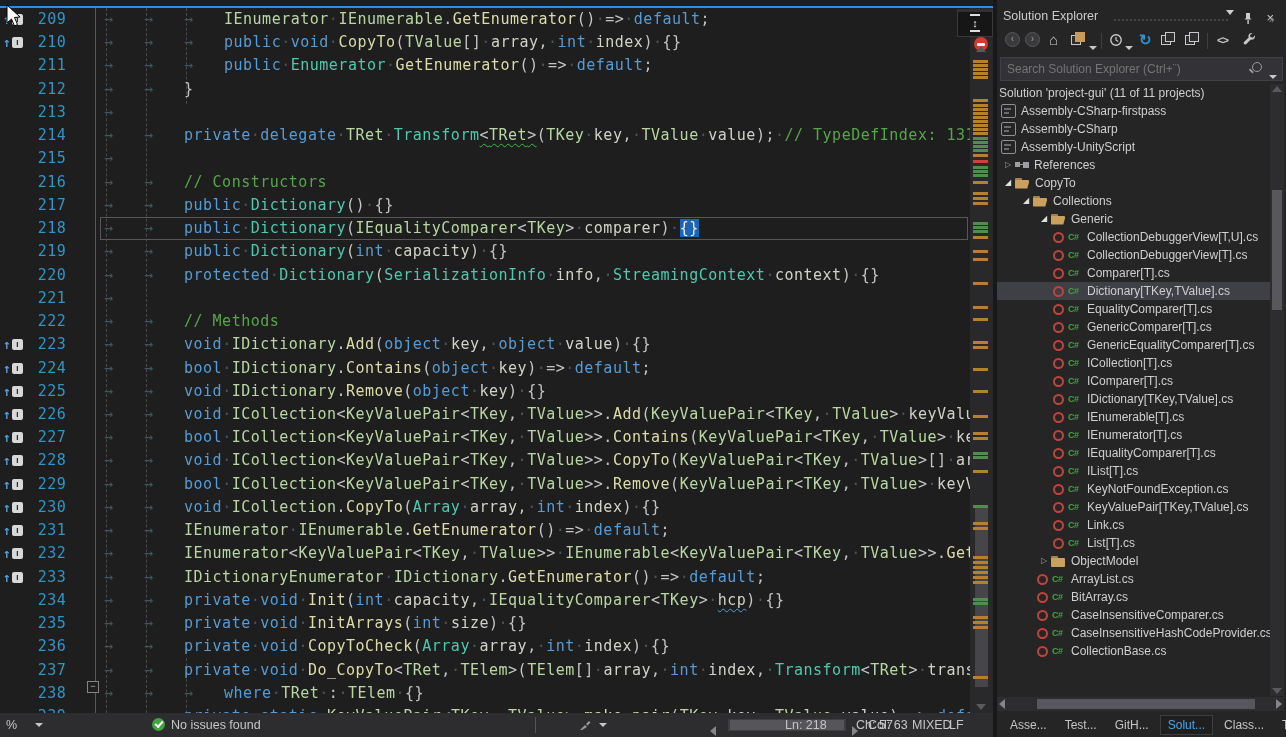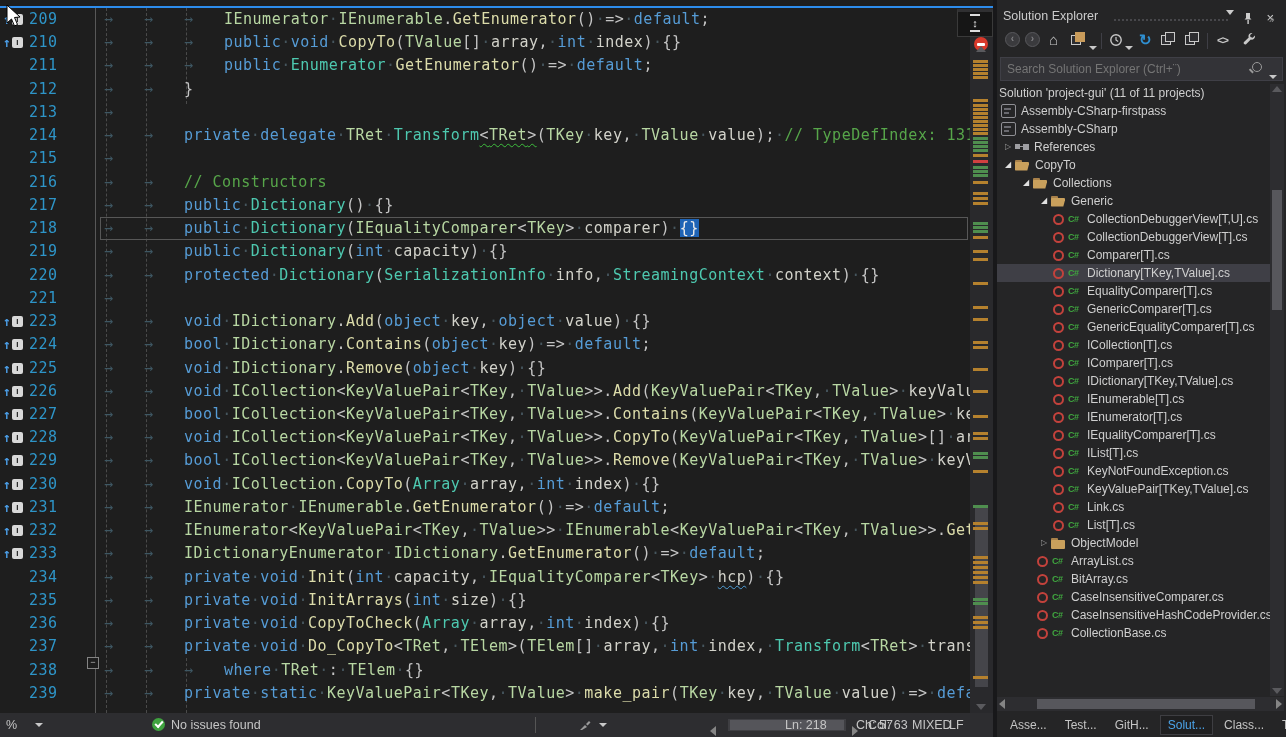--- a/index.html
+++ b/index.html
@@ -15,21 +15,21 @@
   .g2{left:146px;top:0;bottom:0;}
   .g3a{left:186px;top:0;height:96px;}
   .g3b{left:186px;top:650px;height:55px;}
   .cl{position:relative;height:23.24px;line-height:23.24px;white-space:pre;
       font-family:"DejaVu Sans Mono",monospace;font-size:15px;letter-spacing:.5px;color:#c5c5c5;}
   .gut{display:inline-block;width:26px;padding-left:3px;vertical-align:top;letter-spacing:0;}
   .ua{color:#4c9fe8;font-weight:bold;font-size:13px;}
   .ib{display:inline-block;width:11px;height:11px;line-height:11px;background:#d8d8d8;color:#1e1e1e;
       border-radius:2px;font-family:"Liberation Sans",sans-serif;font-size:8px;font-weight:bold;
       text-align:center;vertical-align:2px;margin-left:1px;}
-  .ln{display:inline-block;width:46px;text-align:left;color:#2e95c8;}
+  .ln{display:inline-block;width:46px;text-align:center;color:#2e95c8;}
   .mg{display:inline-block;width:29px;position:relative;letter-spacing:0;}
   .cbox{position:absolute;left:12px;top:6px;width:10px;height:10px;line-height:9px;border:1px solid #848484;
         background:#1e1e1e;color:#bdbdbd;font-size:9px;text-align:center;font-family:"Liberation Sans",sans-serif;}
   .cur::after{content:"";position:absolute;left:100px;right:2px;top:0;bottom:0;border:1px solid #575757;pointer-events:none;}
   .tab{display:inline-block;width:40px;color:#3e5763;letter-spacing:0;}
   .k{color:#569cd6;} .t{color:#4ec9b0;} .i{color:#b8d7a3;} .m{color:#dcdcaa;}
   .p{color:#d2d2ca;font-weight:500;} .d{color:#c5c5c5;} .c{color:#57a64a;}
   .s{color:#46565e;}
   .x{background:#1e63b5;color:#eaeaea;}
   .qg{text-decoration:underline wavy #3ebe3e 1px;text-underline-offset:3px;}
@@ -151,20 +151,21 @@
           <div class="cl"><span class="gut"></span><span class="ln">212</span><span class="mg"></span><span><span class="tab">→</span><span class="tab">→</span><span class="d">}</span></span></div>
           <div class="cl"><span class="gut"></span><span class="ln">213</span><span class="mg"></span><span><span class="tab">→</span></span></div>
           <div class="cl"><span class="gut"></span><span class="ln">214</span><span class="mg"></span><span><span class="tab">→</span><span class="tab">→</span><span class="k">private</span><span class="s">·</span><span class="k">delegate</span><span class="s">·</span><span class="i">TRet</span><span class="s">·</span><span class="t">Transform</span><span class="d qg">&lt;</span><span class="i qg">TRet</span><span class="d qg">&gt;</span><span class="d">(</span><span class="i">TKey</span><span class="s">·</span><span class="p">key</span><span class="d">,</span><span class="s">·</span><span class="i">TValue</span><span class="s">·</span><span class="p">value</span><span class="d">);</span><span class="s">·</span><span class="c">// TypeDefIndex: 13166</span></span></div>
           <div class="cl"><span class="gut"></span><span class="ln">215</span><span class="mg"></span><span><span class="tab">→</span></span></div>
           <div class="cl"><span class="gut"></span><span class="ln">216</span><span class="mg"></span><span><span class="tab">→</span><span class="tab">→</span><span class="c">// Constructors</span></span></div>
           <div class="cl"><span class="gut"></span><span class="ln">217</span><span class="mg"></span><span><span class="tab">→</span><span class="tab">→</span><span class="k">public</span><span class="s">·</span><span class="t">Dictionary</span><span class="d">()</span><span class="s">·</span><span class="d">{}</span></span></div>
           <div class="cl cur"><span class="gut"></span><span class="ln">218</span><span class="mg"></span><span><span class="tab">→</span><span class="tab">→</span><span class="k">public</span><span class="s">·</span><span class="t">Dictionary</span><span class="d">(</span><span class="i">IEqualityComparer</span><span class="d">&lt;</span><span class="i">TKey</span><span class="d">&gt;</span><span class="s">·</span><span class="p">comparer</span><span class="d">)</span><span class="s">·</span><span class="x">{}</span></span></div>
           <div class="cl"><span class="gut"></span><span class="ln">219</span><span class="mg"></span><span><span class="tab">→</span><span class="tab">→</span><span class="k">public</span><span class="s">·</span><span class="t">Dictionary</span><span class="d">(</span><span class="k">int</span><span class="s">·</span><span class="p">capacity</span><span class="d">)</span><span class="s">·</span><span class="d">{}</span></span></div>
           <div class="cl"><span class="gut"></span><span class="ln">220</span><span class="mg"></span><span><span class="tab">→</span><span class="tab">→</span><span class="k">protected</span><span class="s">·</span><span class="t">Dictionary</span><span class="d">(</span><span class="t">SerializationInfo</span><span class="s">·</span><span class="p">info</span><span class="d">,</span><span class="s">·</span><span class="t">StreamingContext</span><span class="s">·</span><span class="p">context</span><span class="d">)</span><span class="s">·</span><span class="d">{}</span></span></div>
           <div class="cl"><span class="gut"></span><span class="ln">221</span><span class="mg"></span><span><span class="tab">→</span></span></div>
+          <div class="cl"><span class="gut"></span><span class="ln">222</span><span class="mg"></span><span><span class="tab">→</span><span class="tab">→</span><span class="c">// Methods</span></span></div>
           <div class="cl"><span class="gut"><span class="ua">↑</span><span class="ib">I</span></span><span class="ln">223</span><span class="mg"></span><span><span class="tab">→</span><span class="tab">→</span><span class="k">void</span><span class="s">·</span><span class="i">IDictionary</span><span class="d">.</span><span class="m">Add</span><span class="d">(</span><span class="k">object</span><span class="s">·</span><span class="p">key</span><span class="d">,</span><span class="s">·</span><span class="k">object</span><span class="s">·</span><span class="p">value</span><span class="d">)</span><span class="s">·</span><span class="d">{}</span></span></div>
           <div class="cl"><span class="gut"><span class="ua">↑</span><span class="ib">I</span></span><span class="ln">224</span><span class="mg"></span><span><span class="tab">→</span><span class="tab">→</span><span class="k">bool</span><span class="s">·</span><span class="i">IDictionary</span><span class="d">.</span><span class="m">Contains</span><span class="d">(</span><span class="k">object</span><span class="s">·</span><span class="p">key</span><span class="d">)</span><span class="s">·</span><span class="d">=&gt;</span><span class="s">·</span><span class="k">default</span><span class="d">;</span></span></div>
           <div class="cl"><span class="gut"><span class="ua">↑</span><span class="ib">I</span></span><span class="ln">225</span><span class="mg"></span><span><span class="tab">→</span><span class="tab">→</span><span class="k">void</span><span class="s">·</span><span class="i">IDictionary</span><span class="d">.</span><span class="m">Remove</span><span class="d">(</span><span class="k">object</span><span class="s">·</span><span class="p">key</span><span class="d">)</span><span class="s">·</span><span class="d">{}</span></span></div>
           <div class="cl"><span class="gut"><span class="ua">↑</span><span class="ib">I</span></span><span class="ln">226</span><span class="mg"></span><span><span class="tab">→</span><span class="tab">→</span><span class="k">void</span><span class="s">·</span><span class="i">ICollection</span><span class="d">&lt;</span><span class="i">KeyValuePair</span><span class="d">&lt;</span><span class="i">TKey</span><span class="d">,</span><span class="s">·</span><span class="i">TValue</span><span class="d">&gt;&gt;.</span><span class="m">Add</span><span class="d">(</span><span class="i">KeyValuePair</span><span class="d">&lt;</span><span class="i">TKey</span><span class="d">,</span><span class="s">·</span><span class="i">TValue</span><span class="d">&gt;</span><span class="s">·</span><span class="p">keyValuePair</span></span></div>
           <div class="cl"><span class="gut"><span class="ua">↑</span><span class="ib">I</span></span><span class="ln">227</span><span class="mg"></span><span><span class="tab">→</span><span class="tab">→</span><span class="k">bool</span><span class="s">·</span><span class="i">ICollection</span><span class="d">&lt;</span><span class="i">KeyValuePair</span><span class="d">&lt;</span><span class="i">TKey</span><span class="d">,</span><span class="s">·</span><span class="i">TValue</span><span class="d">&gt;&gt;.</span><span class="m">Contains</span><span class="d">(</span><span class="i">KeyValuePair</span><span class="d">&lt;</span><span class="i">TKey</span><span class="d">,</span><span class="s">·</span><span class="i">TValue</span><span class="d">&gt;</span><span class="s">·</span><span class="p">keyValuePair</span></span></div>
           <div class="cl"><span class="gut"><span class="ua">↑</span><span class="ib">I</span></span><span class="ln">228</span><span class="mg"></span><span><span class="tab">→</span><span class="tab">→</span><span class="k">void</span><span class="s">·</span><span class="i">ICollection</span><span class="d">&lt;</span><span class="i">KeyValuePair</span><span class="d">&lt;</span><span class="i">TKey</span><span class="d">,</span><span class="s">·</span><span class="i">TValue</span><span class="d">&gt;&gt;.</span><span class="m">CopyTo</span><span class="d">(</span><span class="i">KeyValuePair</span><span class="d">&lt;</span><span class="i">TKey</span><span class="d">,</span><span class="s">·</span><span class="i">TValue</span><span class="d">&gt;[]</span><span class="s">·</span><span class="p">array</span></span></div>
           <div class="cl"><span class="gut"><span class="ua">↑</span><span class="ib">I</span></span><span class="ln">229</span><span class="mg"></span><span><span class="tab">→</span><span class="tab">→</span><span class="k">bool</span><span class="s">·</span><span class="i">ICollection</span><span class="d">&lt;</span><span class="i">KeyValuePair</span><span class="d">&lt;</span><span class="i">TKey</span><span class="d">,</span><span class="s">·</span><span class="i">TValue</span><span class="d">&gt;&gt;.</span><span class="m">Remove</span><span class="d">(</span><span class="i">KeyValuePair</span><span class="d">&lt;</span><span class="i">TKey</span><span class="d">,</span><span class="s">·</span><span class="i">TValue</span><span class="d">&gt;</span><span class="s">·</span><span class="p">keyValuePair</span></span></div>
           <div class="cl"><span class="gut"><span class="ua">↑</span><span class="ib">I</span></span><span class="ln">230</span><span class="mg"></span><span><span class="tab">→</span><span class="tab">→</span><span class="k">void</span><span class="s">·</span><span class="i">ICollection</span><span class="d">.</span><span class="m">CopyTo</span><span class="d">(</span><span class="t">Array</span><span class="s">·</span><span class="p">array</span><span class="d">,</span><span class="s">·</span><span class="k">int</span><span class="s">·</span><span class="p">index</span><span class="d">)</span><span class="s">·</span><span class="d">{}</span></span></div>
           <div class="cl"><span class="gut"><span class="ua">↑</span><span class="ib">I</span></span><span class="ln">231</span><span class="mg"></span><span><span class="tab">→</span><span class="tab">→</span><span class="i">IEnumerator</span><span class="s">·</span><span class="i">IEnumerable</span><span class="d">.</span><span class="m">GetEnumerator</span><span class="d">()</span><span class="s">·</span><span class="d">=&gt;</span><span class="s">·</span><span class="k">default</span><span class="d">;</span></span></div>
           <div class="cl"><span class="gut"><span class="ua">↑</span><span class="ib">I</span></span><span class="ln">232</span><span class="mg"></span><span><span class="tab">→</span><span class="tab">→</span><span class="i">IEnumerator</span><span class="d">&lt;</span><span class="i">KeyValuePair</span><span class="d">&lt;</span><span class="i">TKey</span><span class="d">,</span><span class="s">·</span><span class="i">TValue</span><span class="d">&gt;&gt;</span><span class="s">·</span><span class="i">IEnumerable</span><span class="d">&lt;</span><span class="i">KeyValuePair</span><span class="d">&lt;</span><span class="i">TKey</span><span class="d">,</span><span class="s">·</span><span class="i">TValue</span><span class="d">&gt;&gt;.</span><span class="m">GetEnumerator</span></span></div>
@@ -332,20 +333,27 @@
           <span class="lbl">Assembly-CSharp-firstpass</span>
         </div>
         <div class="trow" style="padding-left: 4px;">
           <span class="ic-asm">
             <i></i>
             <i></i>
           </span>
           <span class="lbl">Assembly-CSharp</span>
         </div>
         <div class="trow" style="padding-left: 4px;">
+          <span class="ic-asm">
+            <i></i>
+            <i></i>
+          </span>
+          <span class="lbl">Assembly-UnityScript</span>
+        </div>
+        <div class="trow" style="padding-left: 4px;">
           <span class="exp ">▷</span>
           <span class="ic-ref">
             <i></i>
             <i></i>
             <i></i>
           </span>
           <span class="lbl">References</span>
         </div>
         <div class="trow" style="padding-left: 4px;">
           <span class="exp open">◢</span>

